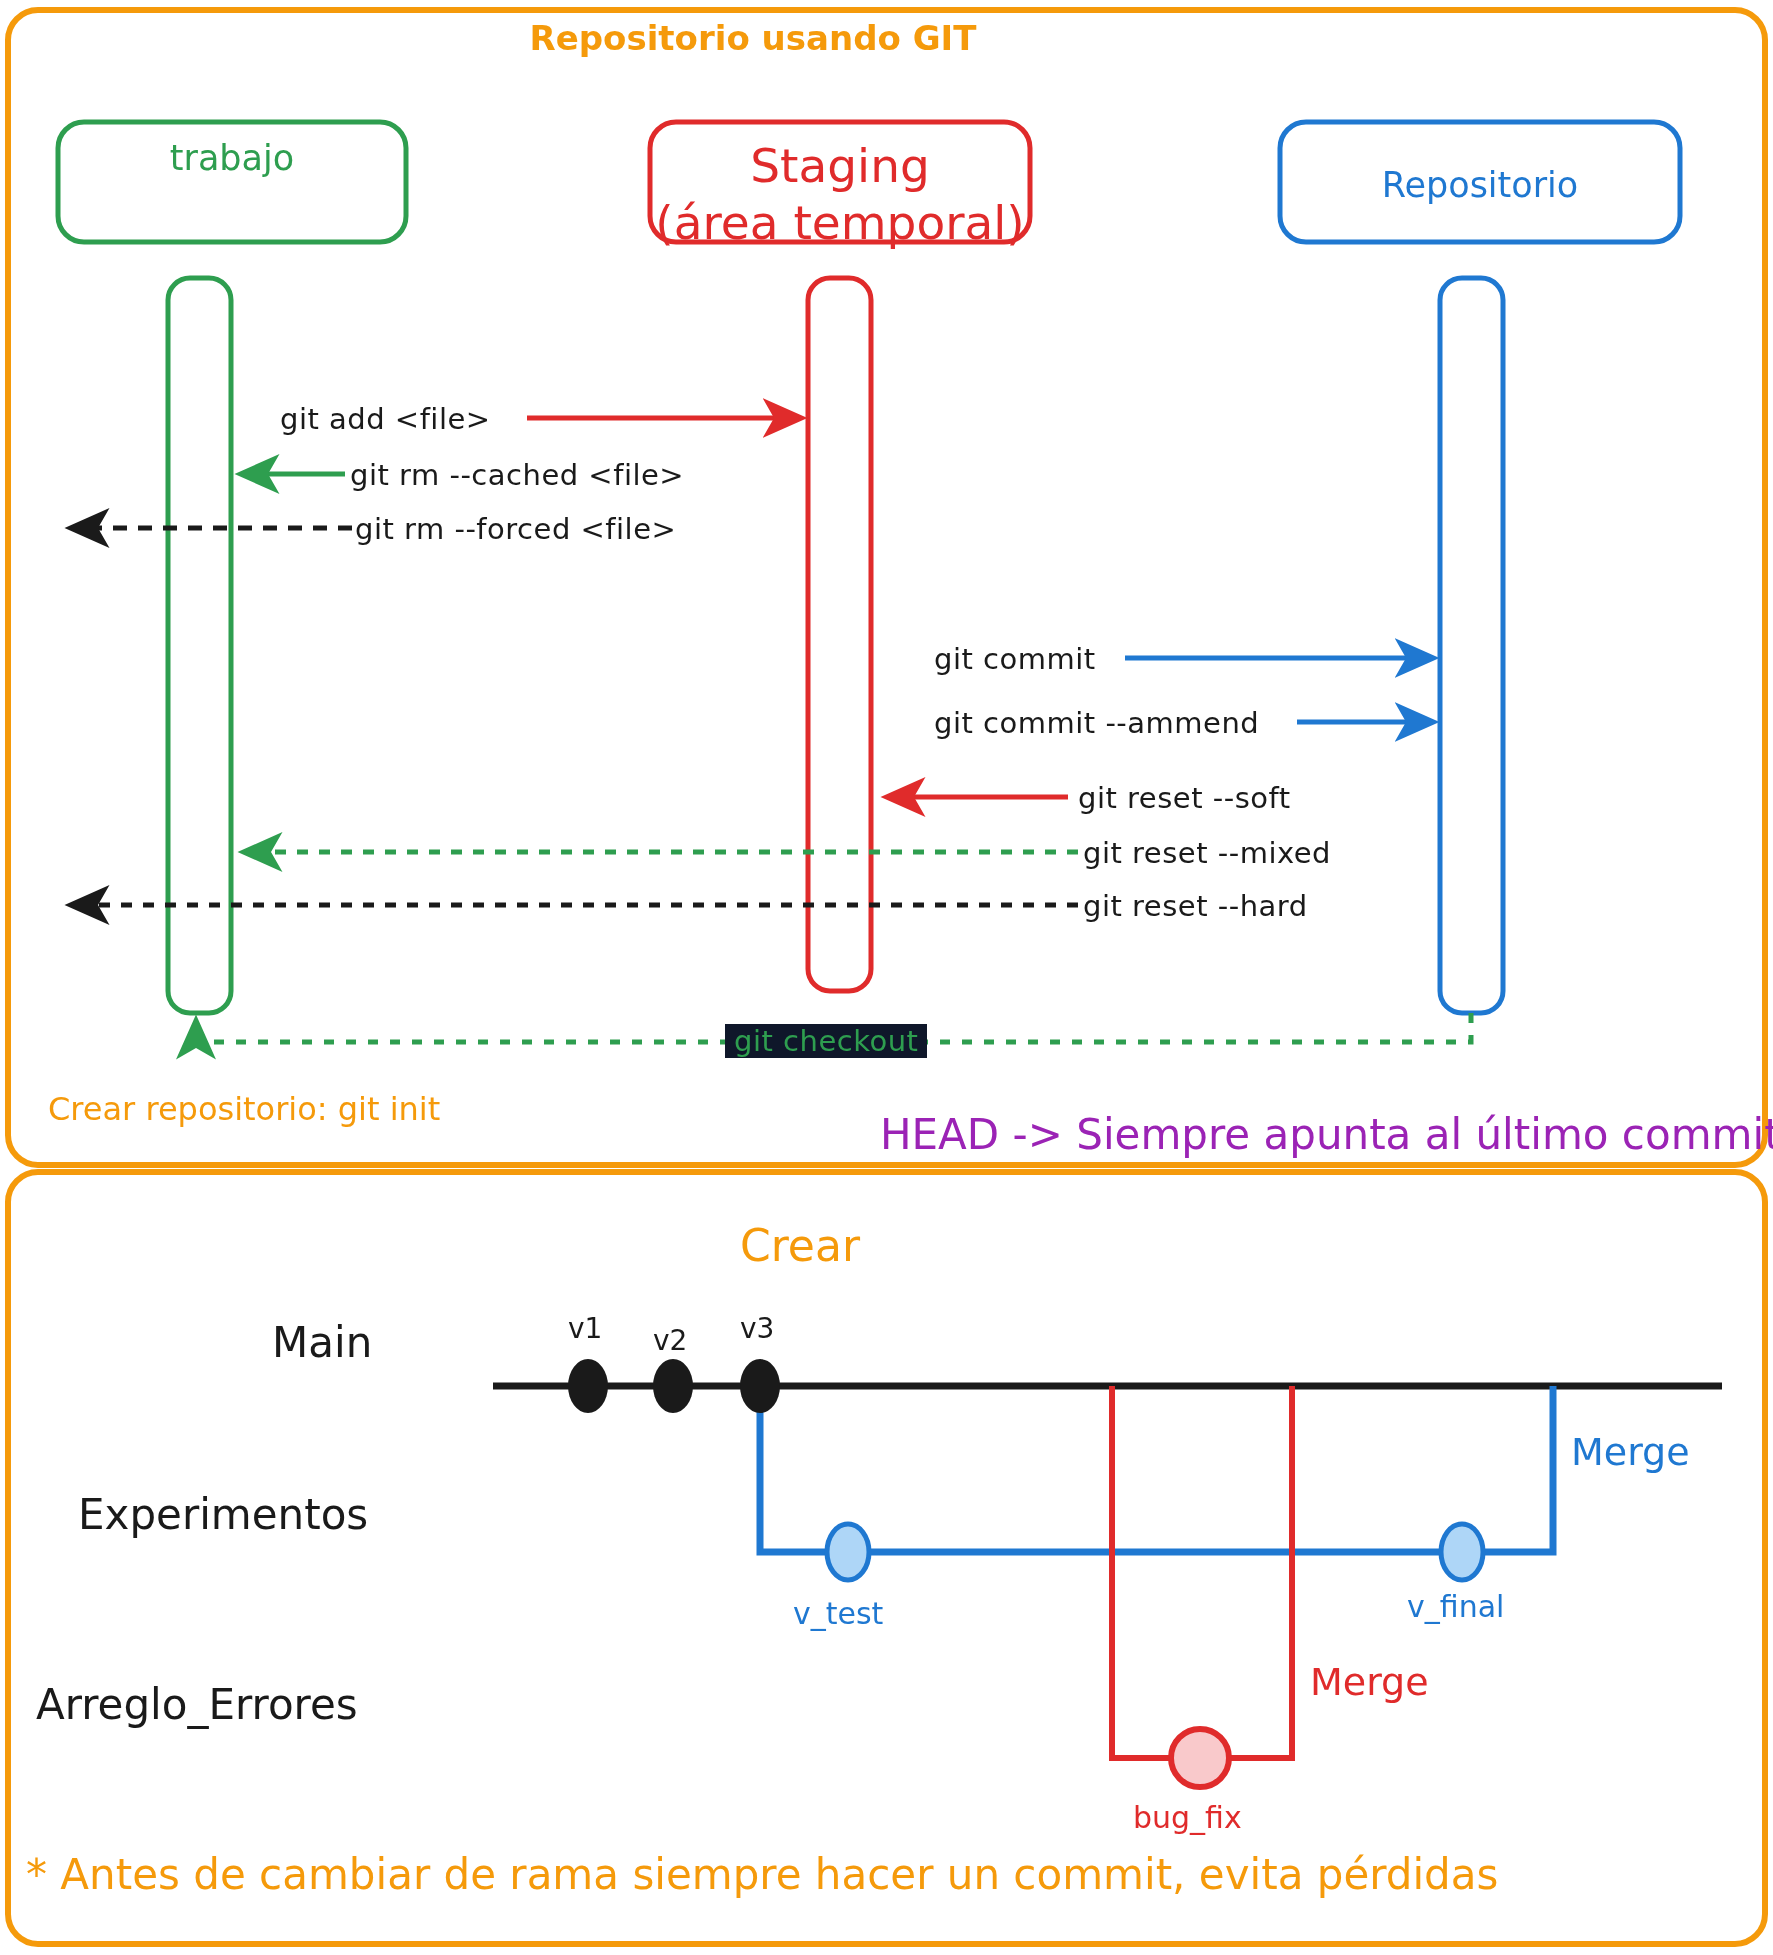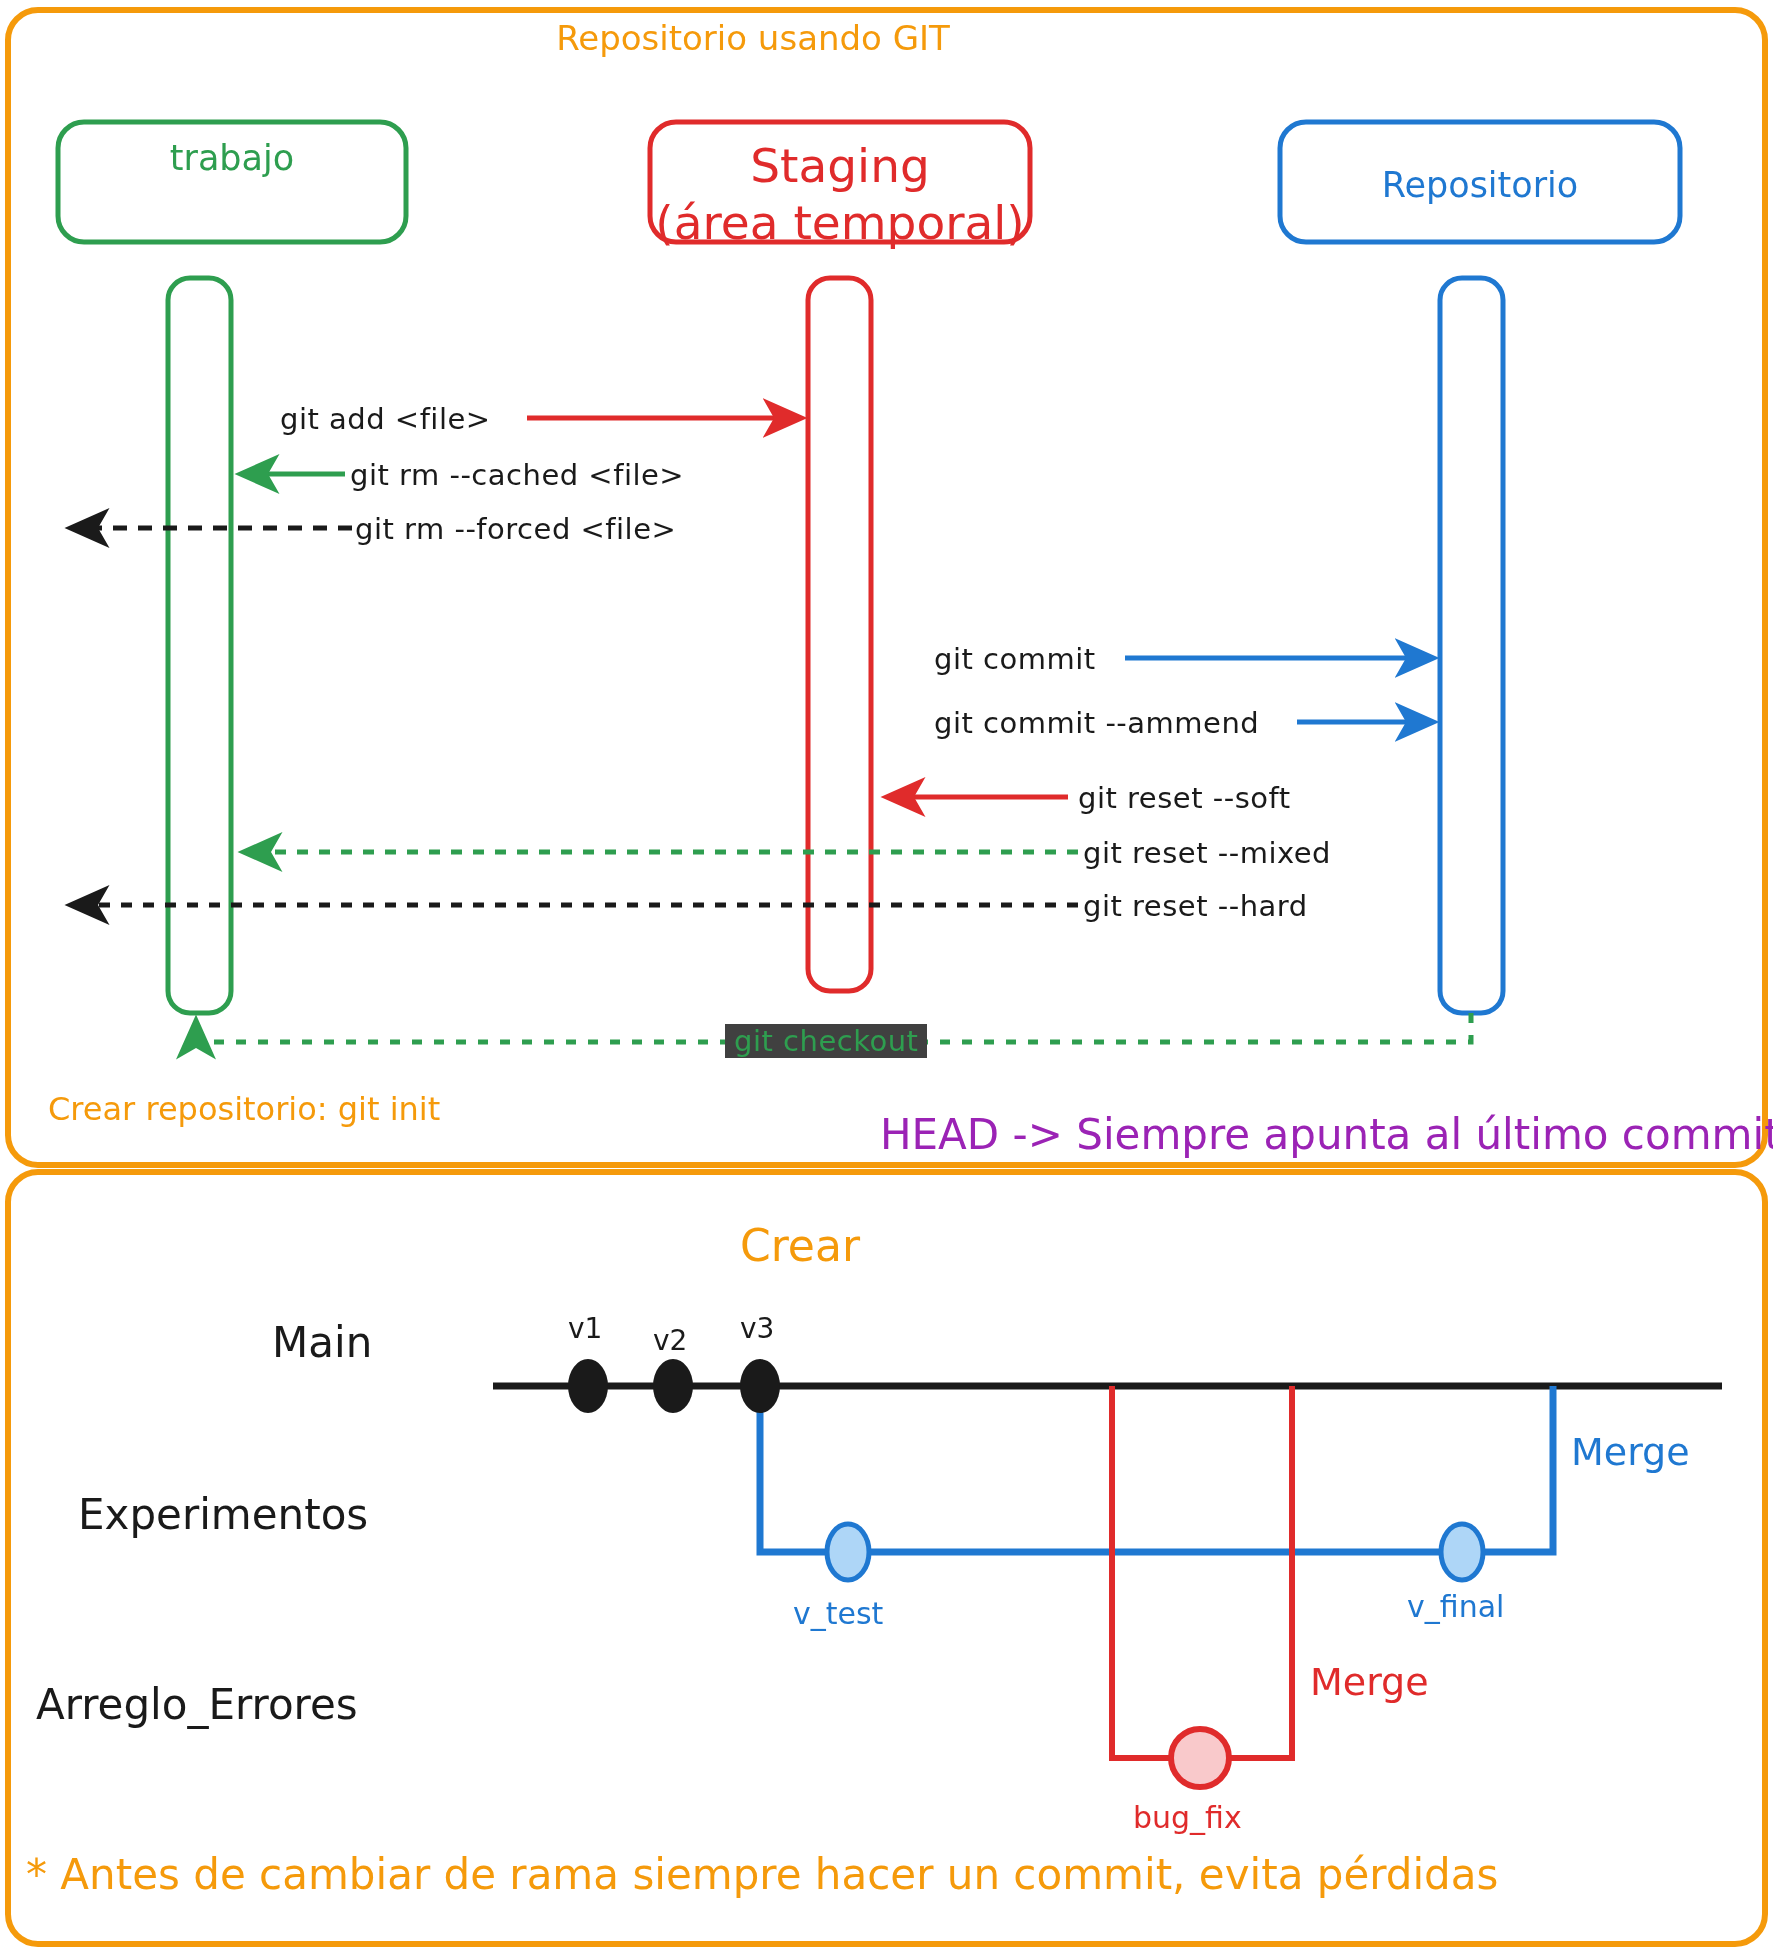--- a/index.html
+++ b/index.html
@@ -85,21 +85,21 @@
     <ellipse cx="588" cy="1386" rx="20" ry="27" fill="#1a1a1a"></ellipse>
     <ellipse cx="673" cy="1386" rx="20" ry="27" fill="#1a1a1a"></ellipse>
     <ellipse cx="760" cy="1386" rx="20" ry="27" fill="#1a1a1a"></ellipse>
 
     <ellipse cx="848" cy="1552" rx="21" ry="28" fill="#AED6F7" stroke="#1F78D1" stroke-width="5"></ellipse>
     <ellipse cx="1462" cy="1552" rx="21" ry="28" fill="#AED6F7" stroke="#1F78D1" stroke-width="5"></ellipse>
 
     <circle cx="1200" cy="1758" r="29" fill="#F9C9CB" stroke="#E02B2B" stroke-width="6"></circle>
   </svg>
 
-  <div class="txt hdr orange" style="left:0;top:18px;width:1506px;font-size:34px;">Repositorio usando GIT</div>
+  <div class="txt hdr orange" style="left:0;top:18px;width:1506px;font-size:34px;font-weight:bold;">Repositorio usando GIT</div>
 
   <div class="txt hdr green" style="left:58px;top:137px;width:348px;font-size:35px;">
     <div>trabajo</div>
   </div>
 
   <div class="txt hdr red" style="left:650px;top:137px;width:380px;font-size:47px;">
     <div>Staging</div>
     <div>(área temporal)</div>
   </div>
 
@@ -116,21 +116,21 @@
   <div class="txt cmd" style="left:934px;top:642px;">git commit</div>
 
   <div class="txt cmd" style="left:934px;top:706px;">git commit --ammend</div>
 
   <div class="txt cmd" style="left:1078px;top:781px;">git reset --soft</div>
 
   <div class="txt cmd" style="left:1083px;top:836px;">git reset --mixed</div>
 
   <div class="txt cmd" style="left:1083px;top:889px;">git reset --hard</div>
 
-  <div class="txt cmd green" style="left:725px;top:1024px;background:#404040;padding:0 9px;">git checkout</div>
+  <div class="txt cmd green" style="left:725px;top:1024px;background:#0f172a;padding:0 9px;">git checkout</div>
 
   <div class="txt orange" style="left:48px;top:1090px;font-size:32px;">Crear repositorio: git init</div>
 
   <div class="txt purple" style="left:880px;top:1110px;font-size:42px;">HEAD -&gt; Siempre apunta al último commit</div>
 
   <div class="txt orange" style="left:740px;top:1220px;font-size:44px;">Crear</div>
 
   <div class="txt dark" style="left:272px;top:1318px;font-size:42px;">Main</div>
 
   <div class="txt dark" style="left:78px;top:1490px;font-size:42px;">Experimentos</div>

